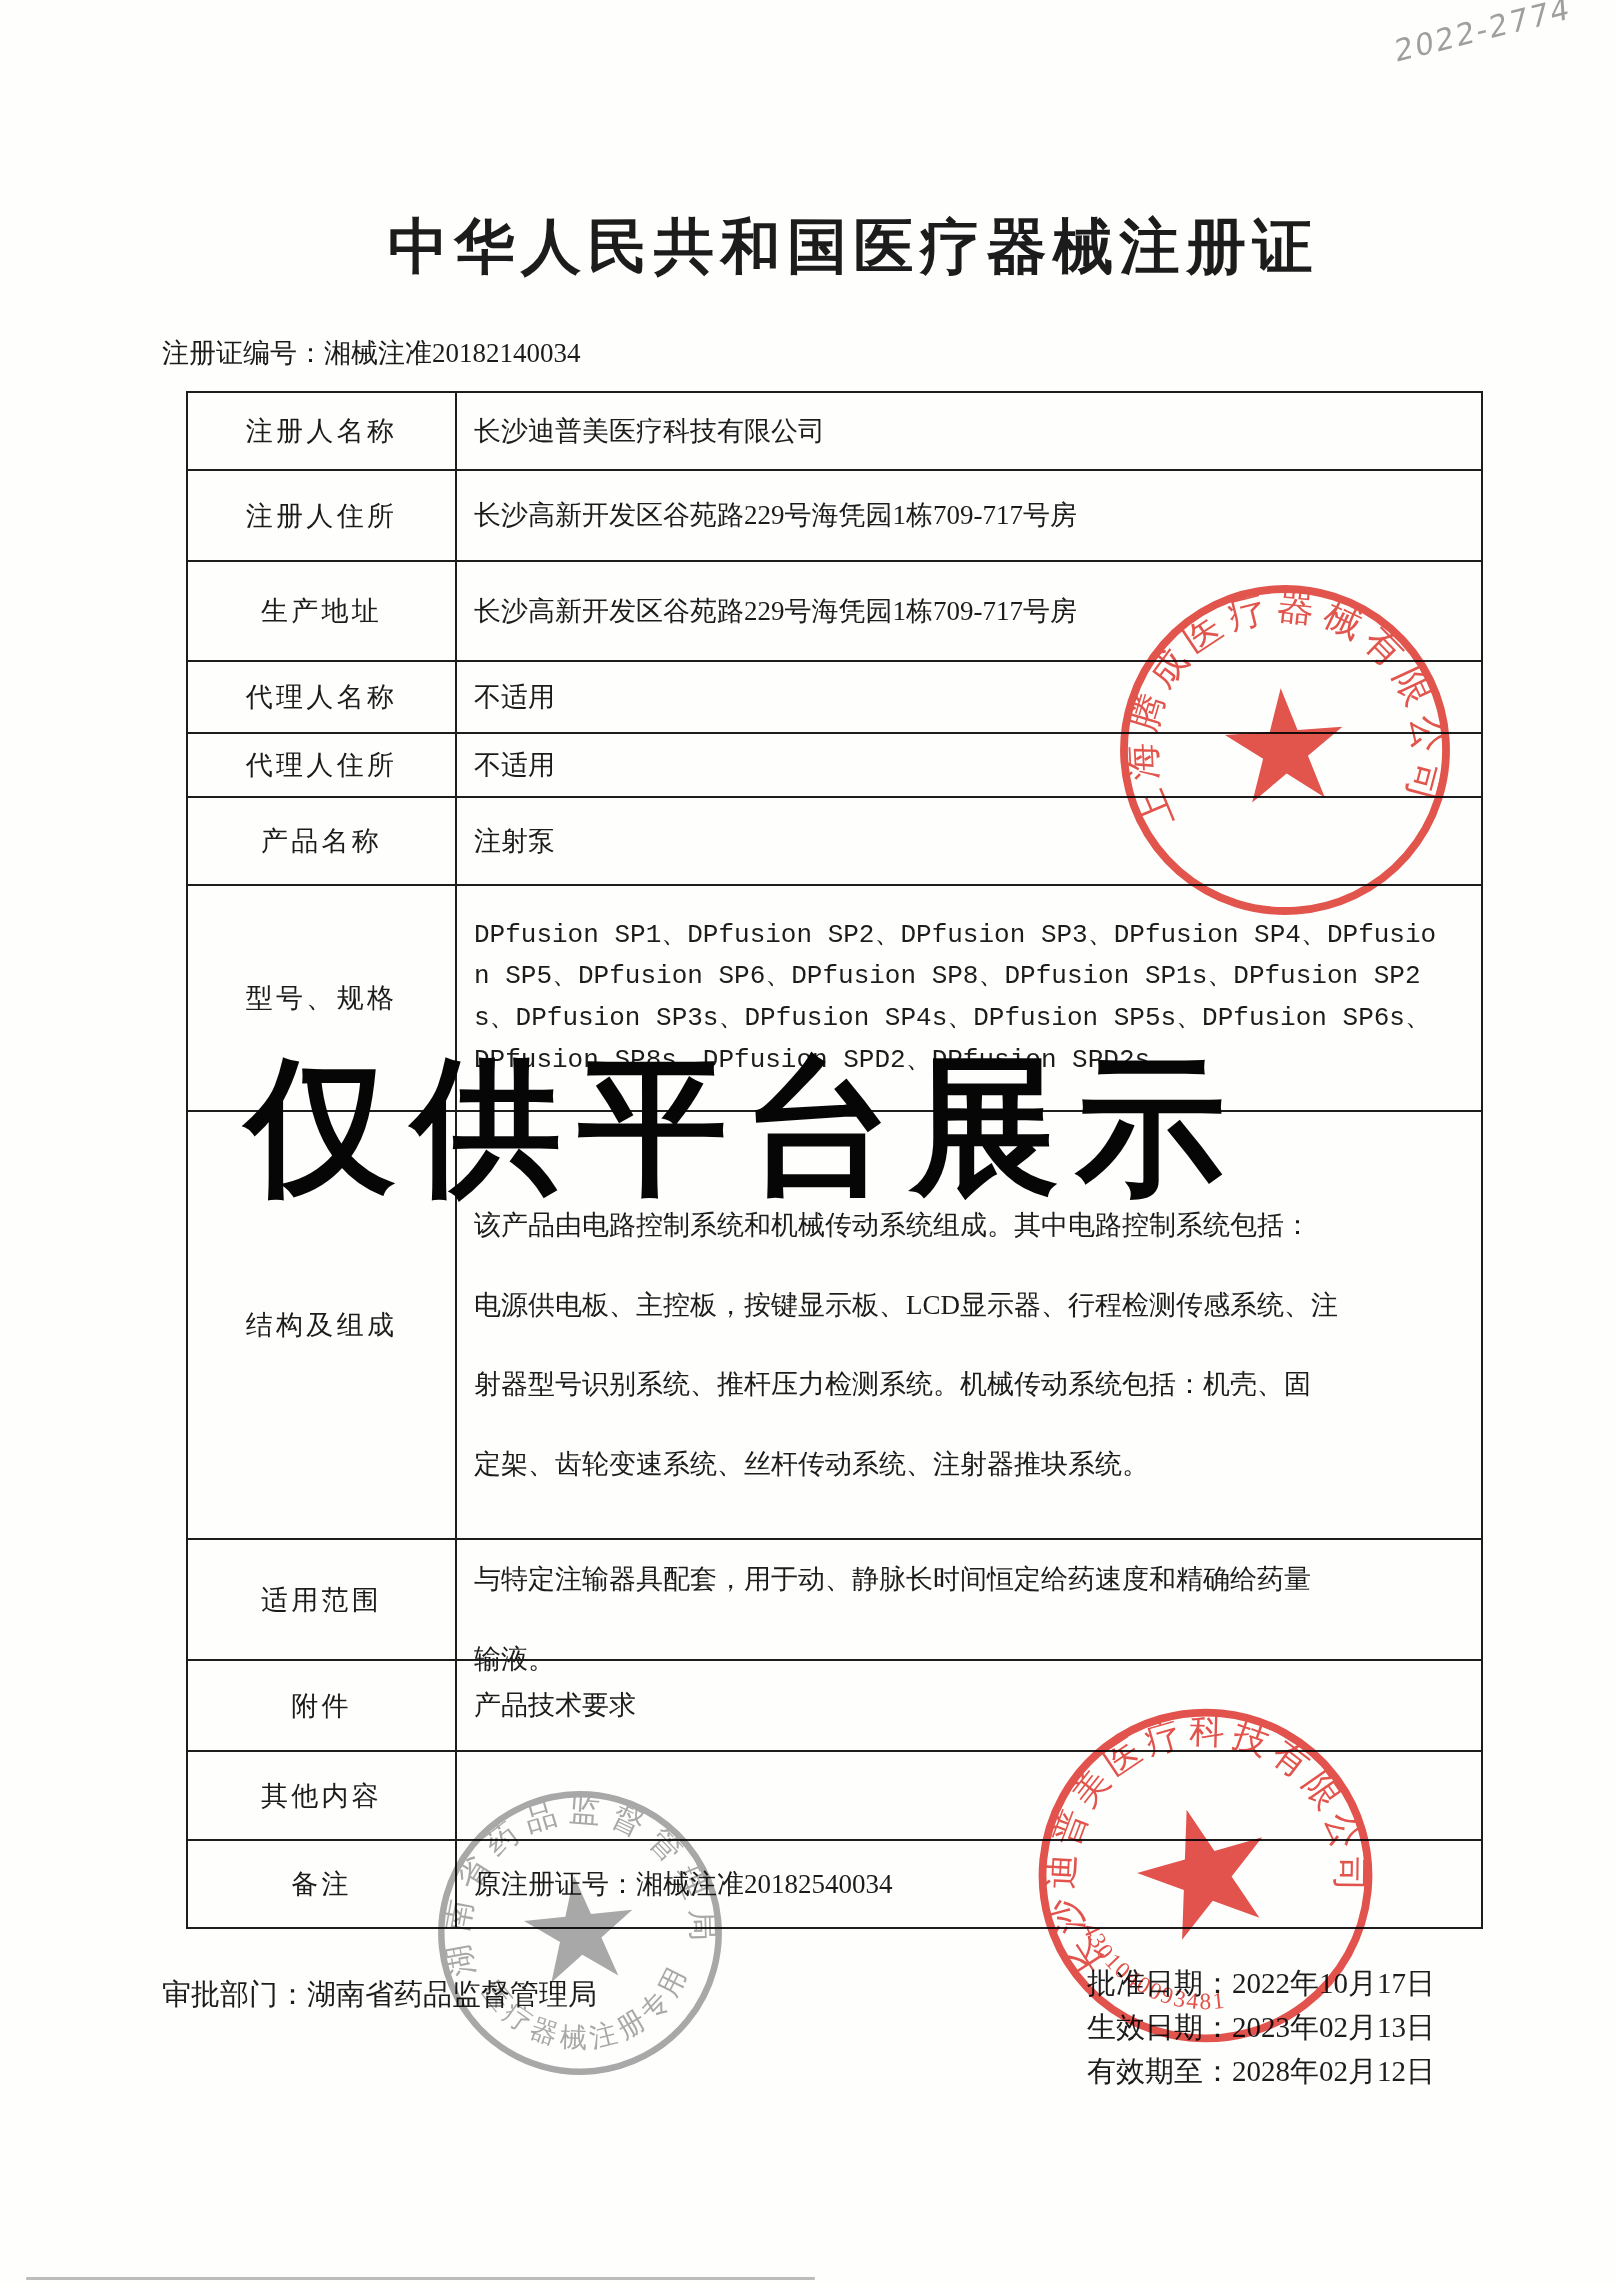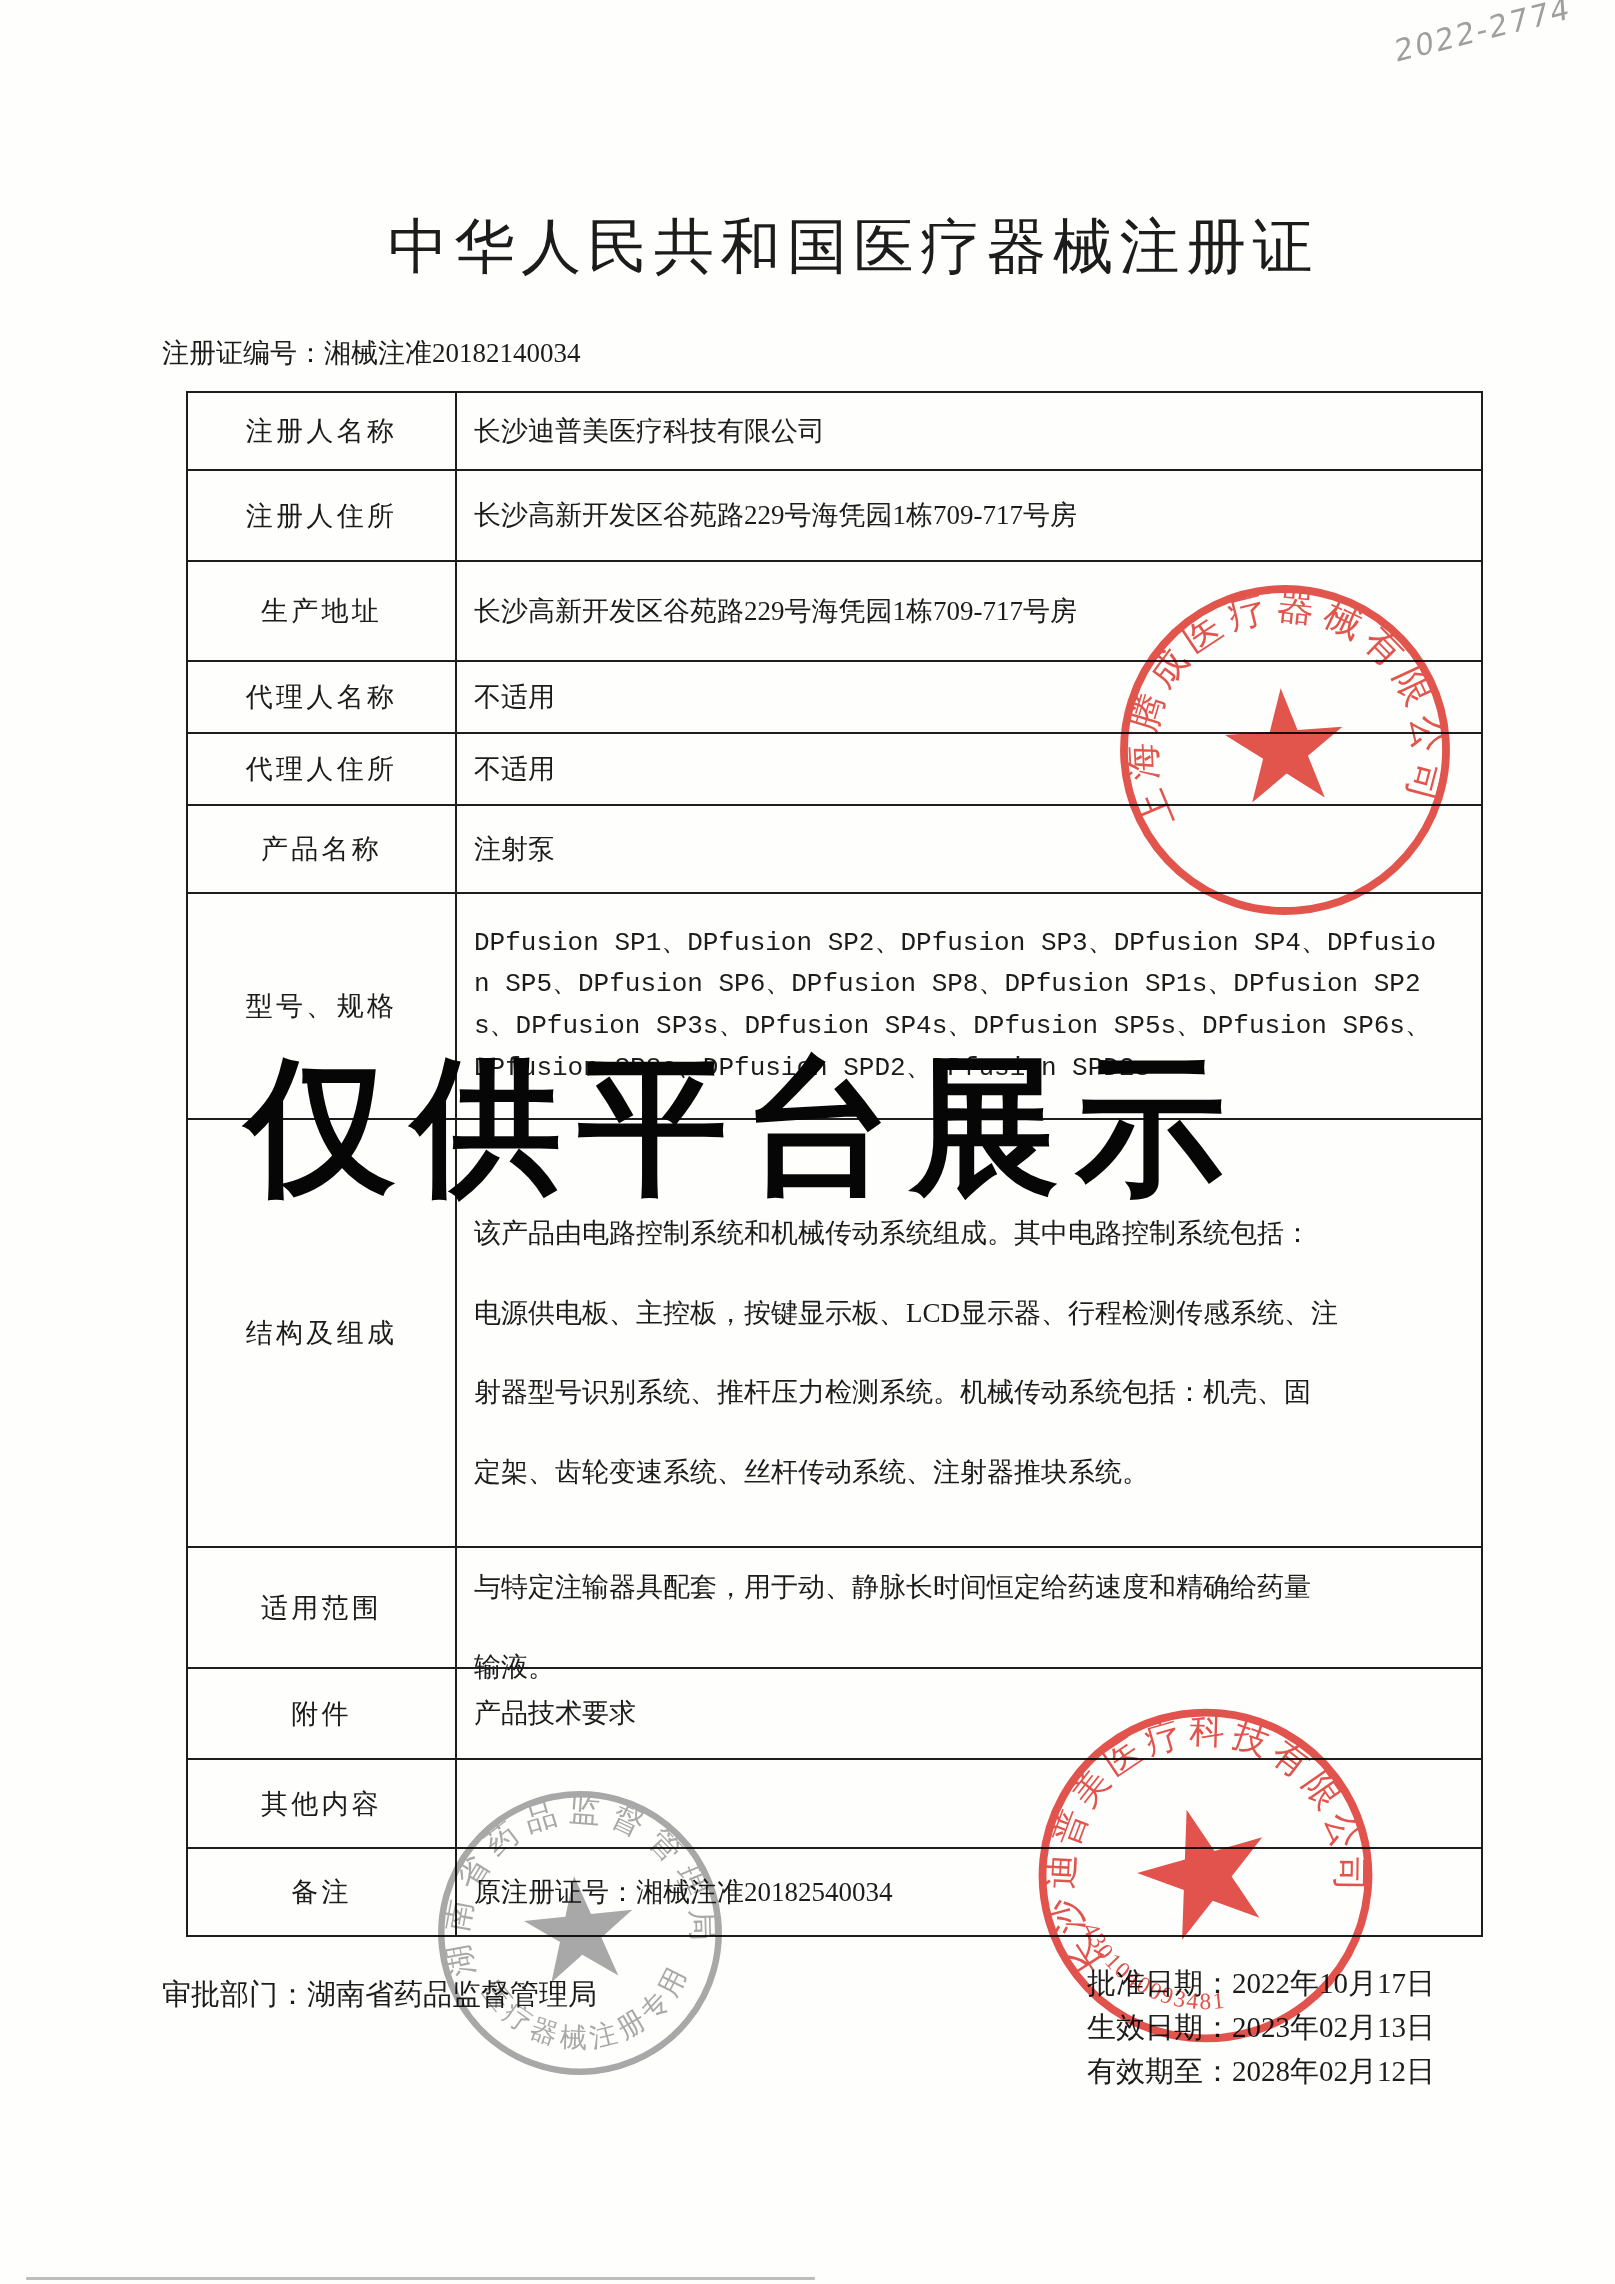--- a/index.html
+++ b/index.html
@@ -2,21 +2,21 @@
 <html style="font-size:10.4px"><head>
 <meta charset="utf-8">
 <style>
   html,body{margin:0;padding:0;background:#e8e8e8;}
   .page{
     position:relative;width:1616px;height:2284px;background:#fefefd;
     font-family:"Liberation Serif", serif;color:#1c1c1c;overflow:hidden;
   }
   .title{
     position:absolute;top:207px;left:0;width:100%;text-align:center;
-    font-size:60px;font-weight:normal;letter-spacing:6.5px;
+    font-size:60px;font-weight:bold;letter-spacing:6.5px;
     padding-left:91px;box-sizing:border-box;white-space:nowrap;z-index:5;
   }
   .reg-line{position:absolute;left:162px;top:335px;font-size:27px;z-index:5;white-space:nowrap;}
   .cert-table{
     position:absolute;left:186px;top:391px;width:1297px;
     border:2.6px solid #1d1d1d;box-sizing:border-box;z-index:5;background:transparent;
   }
   .row{display:flex;border-top:2px solid #1d1d1d;box-sizing:border-box;}
   .row:first-child{border-top:none;}
   .cell-label{
@@ -77,21 +77,21 @@
       <div class="cell-value">长沙高新开发区谷苑路229号海凭园1栋709-717号房</div>
     </div>
     <div class="row" style="height:100px">
       <div class="cell-label">生产地址</div>
       <div class="cell-value">长沙高新开发区谷苑路229号海凭园1栋709-717号房</div>
     </div>
     <div class="row" style="height:72px">
       <div class="cell-label">代理人名称</div>
       <div class="cell-value">不适用</div>
     </div>
-    <div class="row" style="height:72px">
+    <div class="row" style="height:64px">
       <div class="cell-label">代理人住所</div>
       <div class="cell-value">不适用</div>
     </div>
     <div class="row" style="height:88px">
       <div class="cell-label">产品名称</div>
       <div class="cell-value">注射泵</div>
     </div>
     <div class="row" style="height:226px">
       <div class="cell-label">型号、规格</div>
       <div class="cell-value mono">

